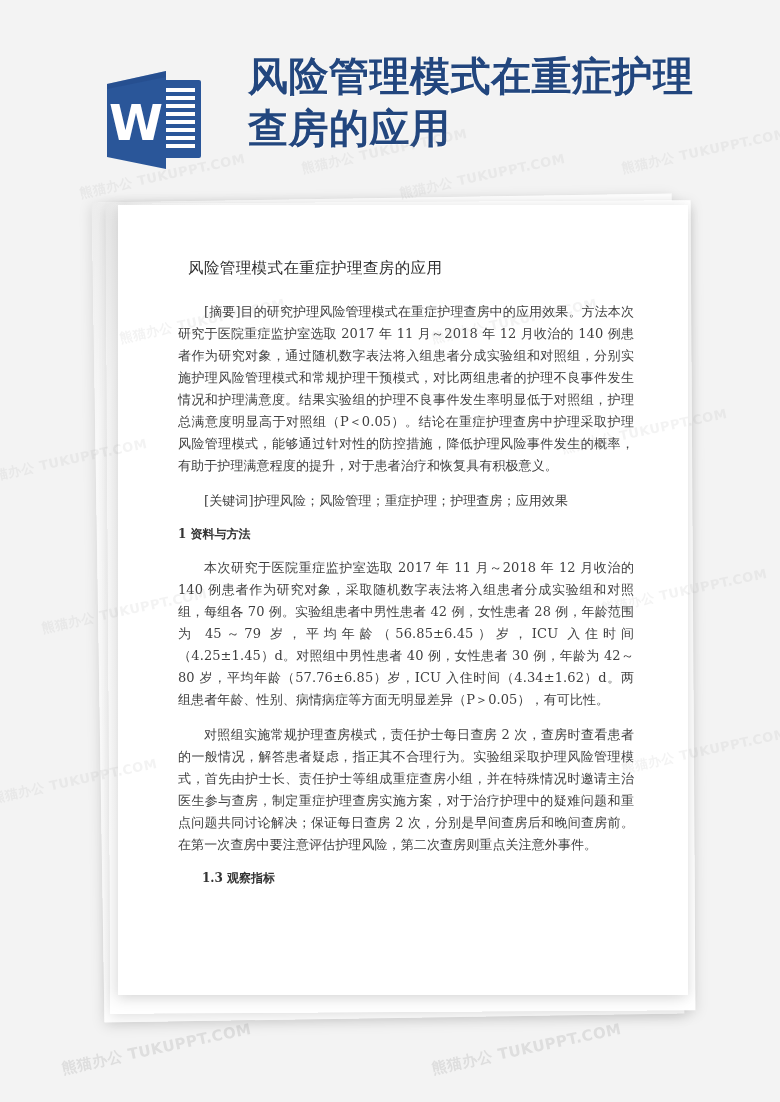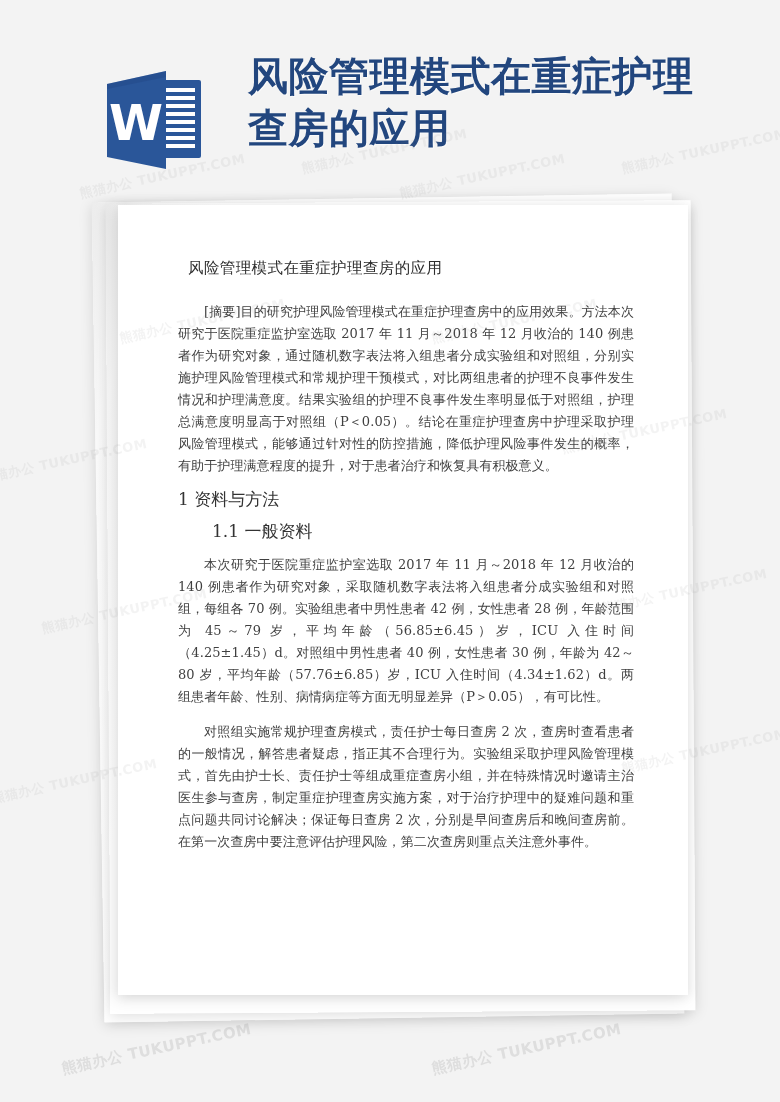--- a/index.html
+++ b/index.html
@@ -115,25 +115,25 @@
     line-height: 22px;
     margin: 0 0 13px 0;
     text-align: justify;
     text-justify: inter-ideograph;
     color: #3f3f3f;
     letter-spacing: 0.1px;
   }
   .para.indent { text-indent: 2em; }
 
   .sec-head {
-    font-size: 17px;
+    font-size: 12px;
     line-height: 19px;
     margin: 0 0 13px 0;
     color: #333333;
-    font-weight: normal;
+    font-weight: bold;
   }
   .sec-head.sub { text-indent: 2em; }
 
   
   .wm {
     position: absolute;
     font-family: "DejaVu Sans", sans-serif;
     font-weight: bold;
     color: rgba(120,120,120,0.13);
     white-space: nowrap;
@@ -156,30 +156,31 @@
   <div id="paper-back-2" class="paper-back"></div>
   <div id="paper-back-1" class="paper-back"></div>
 
   <div id="paper-front">
     <div id="doc-body">
 
       <div id="doc-heading">风险管理模式在重症护理查房的应用</div>
 
       <p class="para indent">[摘要]目的研究护理风险管理模式在重症护理查房中的应用效果。方法本次研究于医院重症监护室选取 2017 年 11 月～2018 年 12 月收治的 140 例患者作为研究对象，通过随机数字表法将入组患者分成实验组和对照组，分别实施护理风险管理模式和常规护理干预模式，对比两组患者的护理不良事件发生情况和护理满意度。结果实验组的护理不良事件发生率明显低于对照组，护理总满意度明显高于对照组（P＜0.05）。结论在重症护理查房中护理采取护理风险管理模式，能够通过针对性的防控措施，降低护理风险事件发生的概率，有助于护理满意程度的提升，对于患者治疗和恢复具有积极意义。</p>
 
+      <p class="para indent">[关键词]护理风险；风险管理；重症护理；护理查房；应用效果</p>
 
       <div class="sec-head">1 资料与方法</div>
 
-      <div class="sec-head sub">1.1 一般资料</div>
 
       <p class="para indent">本次研究于医院重症监护室选取 2017 年 11 月～2018 年 12 月收治的 140 例患者作为研究对象，采取随机数字表法将入组患者分成实验组和对照组，每组各 70 例。实验组患者中男性患者 42 例，女性患者 28 例，年龄范围为 45～79 岁，平均年龄（56.85±6.45）岁，ICU 入住时间（4.25±1.45）d。对照组中男性患者 40 例，女性患者 30 例，年龄为 42～80 岁，平均年龄（57.76±6.85）岁，ICU 入住时间（4.34±1.62）d。两组患者年龄、性别、病情病症等方面无明显差异（P＞0.05），有可比性。</p>
 
 
       <p class="para indent">对照组实施常规护理查房模式，责任护士每日查房 2 次，查房时查看患者的一般情况，解答患者疑虑，指正其不合理行为。实验组采取护理风险管理模式，首先由护士长、责任护士等组成重症查房小组，并在特殊情况时邀请主治医生参与查房，制定重症护理查房实施方案，对于治疗护理中的疑难问题和重点问题共同讨论解决；保证每日查房 2 次，分别是早间查房后和晚间查房前。在第一次查房中要注意评估护理风险，第二次查房则重点关注意外事件。</p>
 
+      <div class="sec-head sub">1.3 观察指标</div>
 
 
     </div>
   </div>
 </div>
 
 <div id="header">
 
   <div id="word-icon">
     <svg viewBox="0 0 100 108" xmlns="http://www.w3.org/2000/svg">

